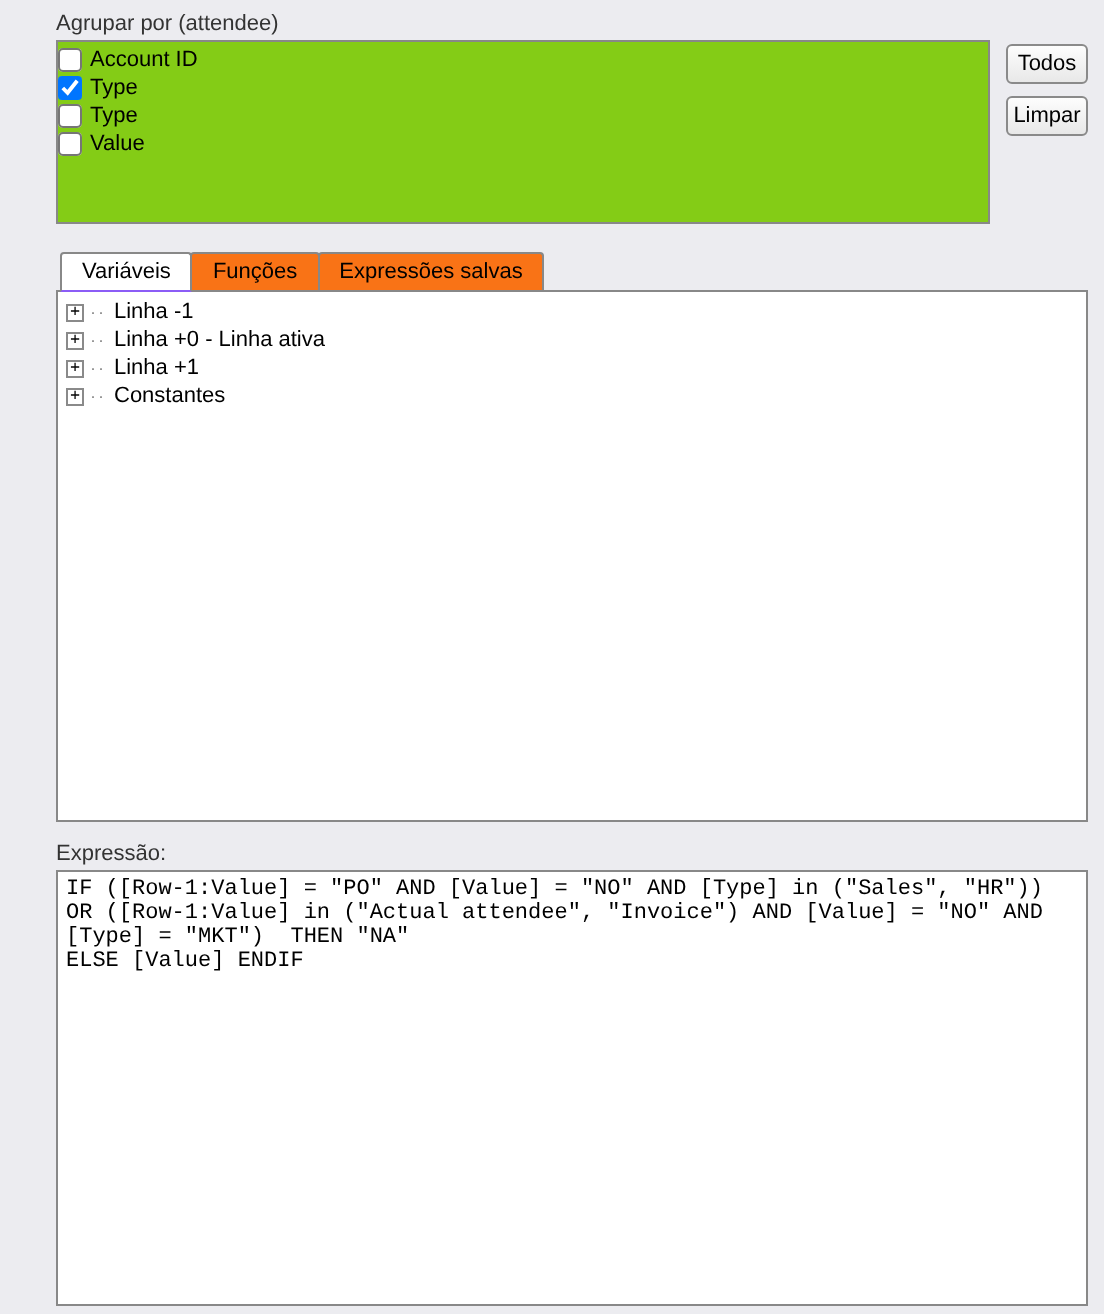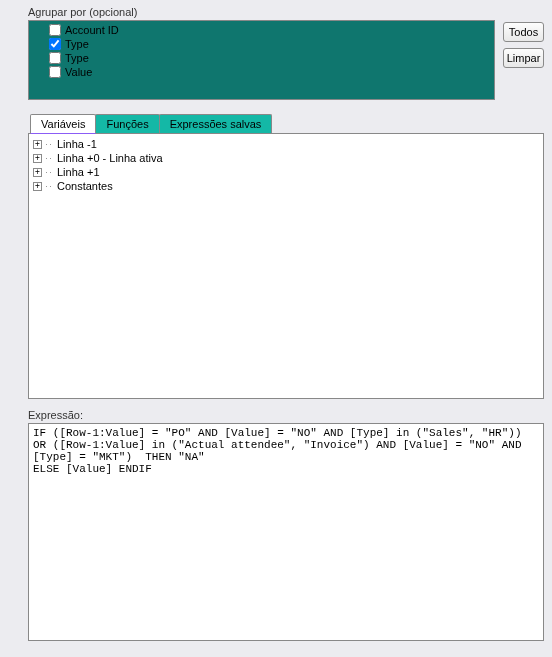--- a/index.html
+++ b/index.html
@@ -25,23 +25,23 @@
       display: block;
     }
     .groupby-row {
       display: flex;
       gap: 8px;
       align-items: flex-start;
     }
     .groupby-box {
       flex: 1;
       border: 1px solid #888;
-      background: #0f766e;
-      height: 80px;
-      padding: 2px 20px;
+      background: #84cc16;
+      height: 92px;
+      padding: 2px 0;
       overflow: auto;
     }
     .groupby-item {
       display: flex;
       align-items: center;
       gap: 4px;
       padding: 1px 0;
     }
     .groupby-item input[type="checkbox"] {
       margin: 0;
@@ -71,21 +71,21 @@
     .tabs {
       display: flex;
       align-items: flex-end;
       position: relative;
       z-index: 2;
     }
     .tab {
       border: 1px solid #888;
       border-bottom: none;
       padding: 3px 10px 3px 10px;
-      background: #14b8a6;
+      background: #f97316;
       margin-right: 0px;
       border-radius: 2px 2px 0 0;
       cursor: pointer;
       position: relative;
     }
     .tab.active {
       background: #fff;
       z-index: 3;
       border-bottom: 1px solid #8b5cf6;
       margin-bottom: -1px;
@@ -154,21 +154,21 @@
       white-space: pre-wrap;
       word-break: break-word;
     }
   </style>
 </head>
 <body>
 
 <div class="container">
 
   <div class="groupby-section">
-    <span class="groupby-label">Agrupar por (opcional)</span>
+    <span class="groupby-label">Agrupar por (attendee)</span>
     <div class="groupby-row">
       <div class="groupby-box">
         <div class="groupby-item">
           <input type="checkbox" style="">
           <span>Account ID</span>
         </div>
         <div class="groupby-item">
           <input type="checkbox" checked="" style="">
           <span>Type</span>
         </div>

